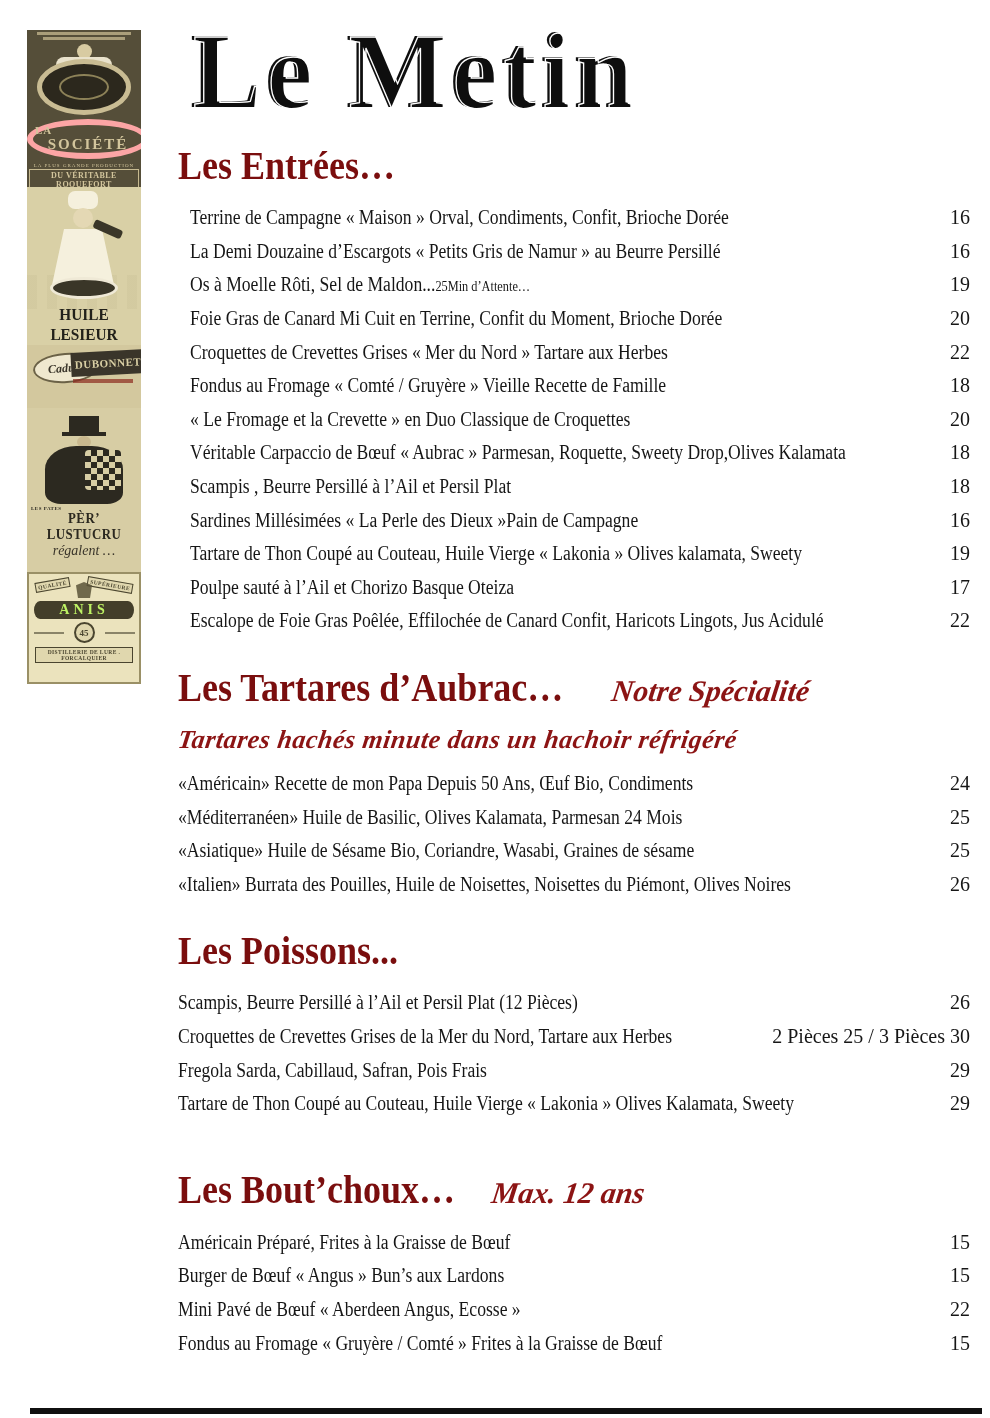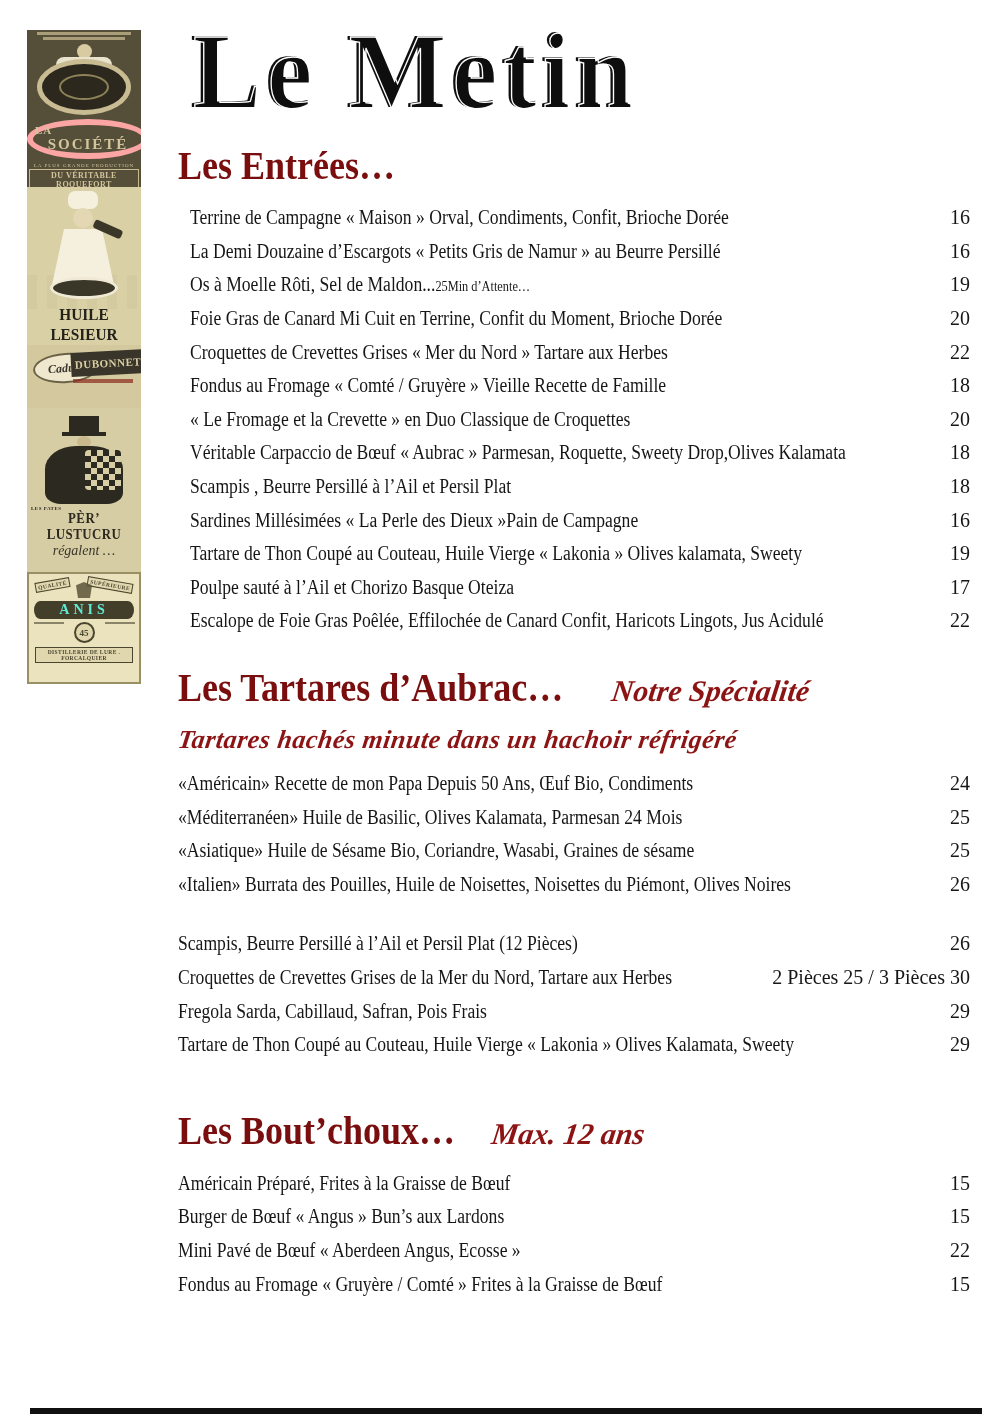--- a/index.html
+++ b/index.html
@@ -53,24 +53,24 @@
   .dia-sub{font-size:12px;letter-spacing:2px;color:#ded4a9;border-top:2px solid #ded4a9;
       margin:1px 4px 0;padding-top:2px;transform:scaleX(.95);}
   .p-anis{height:112px;background:#ebe3bd;border:2px solid #9a9066;box-sizing:border-box;
       text-align:center;color:#4a452f;}
   .anis-ribbons{display:flex;justify-content:space-between;padding:6px 6px 0;}
   .anis-rib{font-size:5.5px;font-weight:bold;letter-spacing:.5px;border:1px solid #4a452f;padding:1px 2px;background:#e0d7ae;}
   .anis-rib.left{transform:rotate(-10deg);}
   .anis-rib.right{transform:rotate(10deg);}
   .anis-crest{width:20px;height:16px;background:#5a5338;margin:-8px auto 0;
       clip-path:polygon(50% 0,90% 20%,80% 100%,20% 100%,10% 20%);opacity:.85;}
-  .anis-banner{width:100px;height:18px;background:#433e2a;color:#5eead4;margin:3px auto 0;
+  .anis-banner{width:100px;height:18px;background:#433e2a;color:#bef264;margin:3px auto 0;
       border-radius:6px/50%;display:flex;align-items:center;justify-content:center;
       font-size:14px;font-weight:bold;letter-spacing:4px;}
-  .anis-mid{display:flex;justify-content:center;gap:10px;margin-top:3px;}
+  .anis-mid{display:flex;align-items:center;justify-content:center;gap:10px;margin-top:3px;}
   .anis-line{width:30px;height:2px;background:#4a452f;opacity:.6;}
   .anis-45{width:17px;height:17px;border:2px solid #4a452f;border-radius:50%;font-size:9px;font-weight:bold;
       display:flex;align-items:center;justify-content:center;background:#e0d7ae;}
   .anis-footer{font-size:5.5px;font-weight:bold;letter-spacing:.4px;border:1px solid #4a452f;
       margin:4px 6px 0;padding:1px 0;background:#e0d7ae;}
 
   
   .content{position:absolute;left:178px;top:0;width:792px;}
   .title-wrap{position:relative;margin:14px 0 0 12px;height:122px;}
   .title{font-size:108px;line-height:1.05;font-weight:bold;color:#0e0e0e;letter-spacing:4px;
@@ -249,20 +249,21 @@
             <span class="price">25</span>
           </div>
           <div class="row">
             <span class="name-wrap"><span>«Italien» Burrata des Pouilles, Huile de Noisettes, Noisettes du Piémont, Olives  Noires</span></span>
             <span class="price">26</span>
           </div>
         </div>
     </div>
 
     <div class="sec-poissons">
+      <h2><span class="h-main">Les Poissons...</span></h2>
       <div class="rows">
           <div class="row">
             <span class="name-wrap"><span>Scampis, Beurre Persillé à l’Ail et Persil Plat (12 Pièces)</span></span>
             <span class="price">26</span>
           </div>
           <div class="row">
             <span class="name-wrap"><span>Croquettes de Crevettes Grises de la Mer du Nord, Tartare aux Herbes</span></span>
             <span class="price">2 Pièces  25  /   3 Pièces  30</span>
           </div>
           <div class="row">

